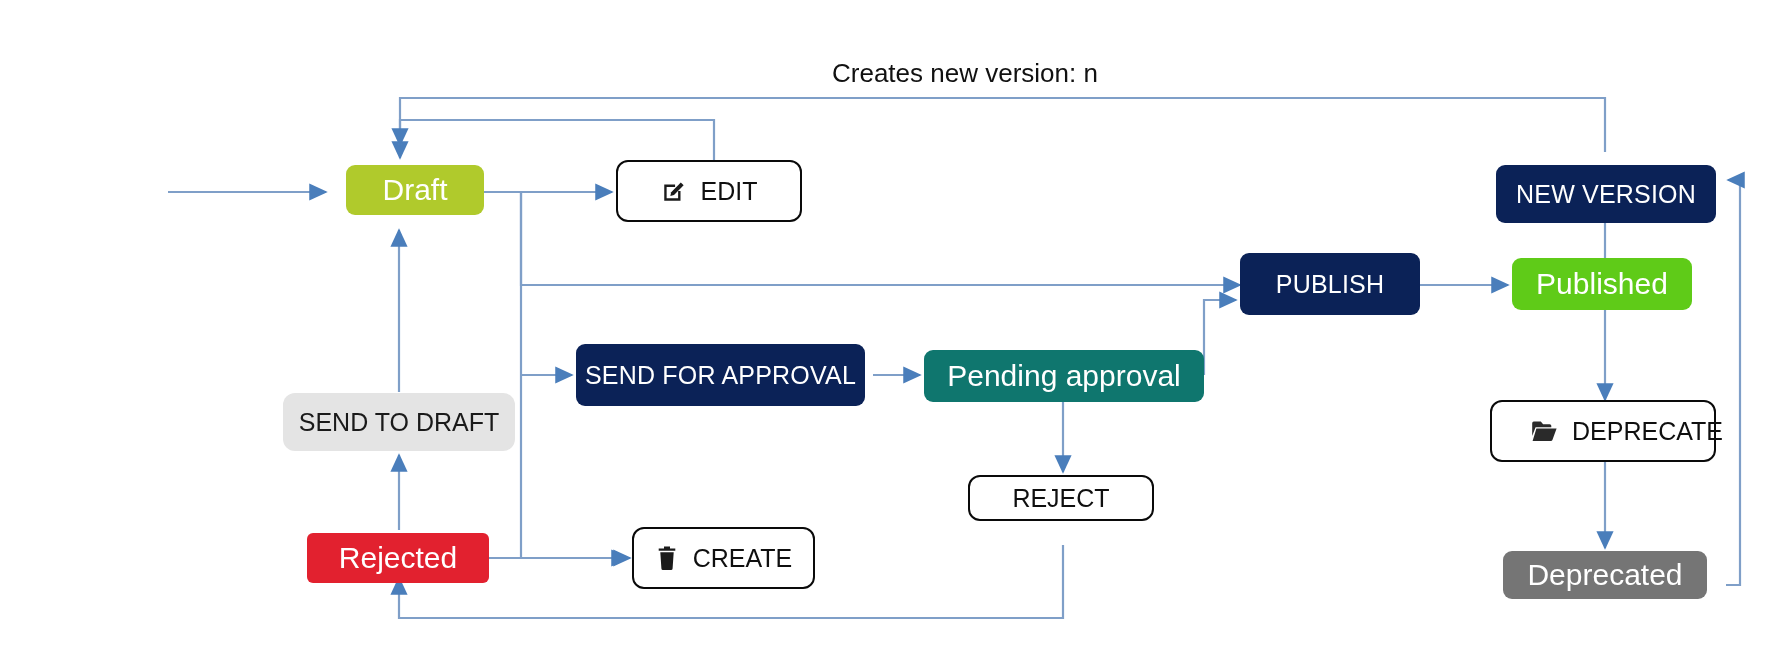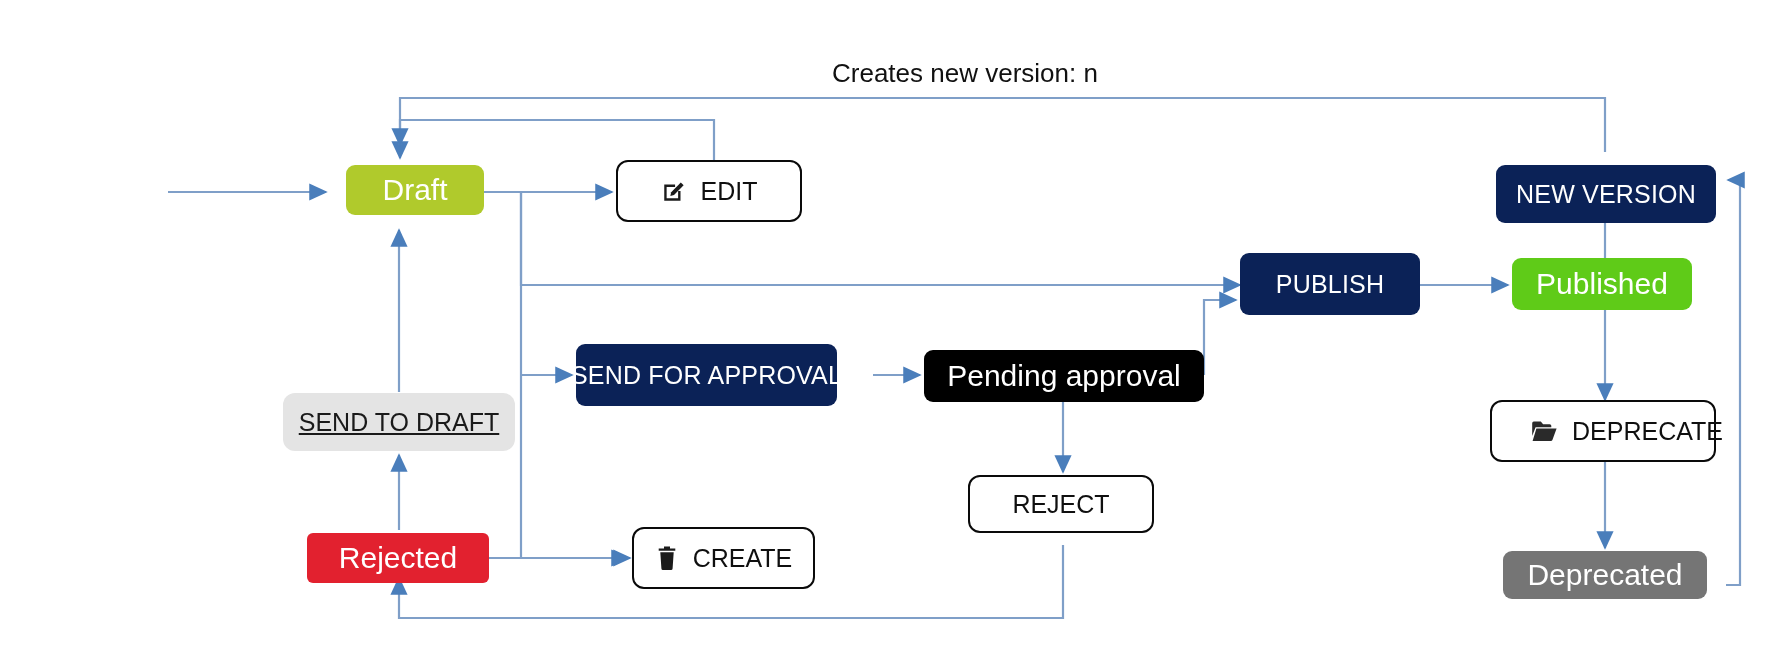--- a/index.html
+++ b/index.html
@@ -9,29 +9,29 @@
   svg.edges{position:absolute;left:0;top:0;width:1774px;height:666px;overflow:visible;}
 
   .node{position:absolute;box-sizing:border-box;display:flex;align-items:center;
         justify-content:center;white-space:nowrap;}
 
   
   .navy{background:#0b2257;color:#ffffff;border-radius:9px;font-size:25px;letter-spacing:.2px;}
   
   .state{border-radius:9px;color:#ffffff;font-size:30px;}
   .st-draft{background:#b0ca2c;}
-  .st-pending{background:#000000;justify-content:center;}
+  .st-pending{background:#0f766e;justify-content:center;}
   .st-published{background:#5fcb18;justify-content:center;}
   .st-rejected{background:#e2212f;border-radius:6px;}
   .st-deprecated{background:#757575;}
   
   .btn{background:#ffffff;border:2.5px solid #0a0a0a;border-radius:12px;color:#0f0f0f;
        font-size:25px;gap:14px;}
   
-  .pill{background:#e4e4e4;color:#1a1a1a;border-radius:12px;font-size:25px;text-decoration:underline;}
+  .pill{background:#e4e4e4;color:#1a1a1a;border-radius:12px;font-size:25px;}
 
   .ico{display:inline-flex;align-items:center;justify-content:center;flex:0 0 auto;}
   .ico svg{display:block;}
 
   .edge-label{position:absolute;font-size:26px;color:#111;white-space:nowrap;}
 </style>
 </head>
 <body>
 
 <div id="canvas">
@@ -107,33 +107,33 @@
   </div>
 
   <div class="node navy" style="left:1240px; top:253px; width:180px; height:62px;">
     <span>PUBLISH</span>
   </div>
 
   <div class="node state st-published" style="left:1512px; top:258px; width:180px; height:52px;">
     <span>Published</span>
   </div>
 
-  <div class="node navy" style="left:576px; top:344px; width:261px; height:62px;">
+  <div class="node navy" style="left:576px; top:344px; width:289px; height:62px;">
     <span>SEND FOR APPROVAL</span>
   </div>
 
   <div class="node state st-pending" style="left:924px; top:350px; width:280px; height:52px;">
     <span>Pending approval</span>
   </div>
 
   <div class="node pill" style="left:283px; top:393px; width:232px; height:58px;">
     <span>SEND TO DRAFT</span>
   </div>
 
-  <div class="node btn" style="left:968px; top:475px; width:186px; height:58px;">
+  <div class="node btn" style="left:968px; top:475px; width:186px; height:46px;">
     <span>REJECT</span>
   </div>
 
   <div class="node state st-rejected" style="left:307px; top:533px; width:182px; height:50px;">
     <span>Rejected</span>
   </div>
 
   <div class="node btn" style="left:632px; top:527px; width:183px; height:62px;">
     <span class="ico">
       <svg width="24" height="26" viewBox="0 0 24 26">

